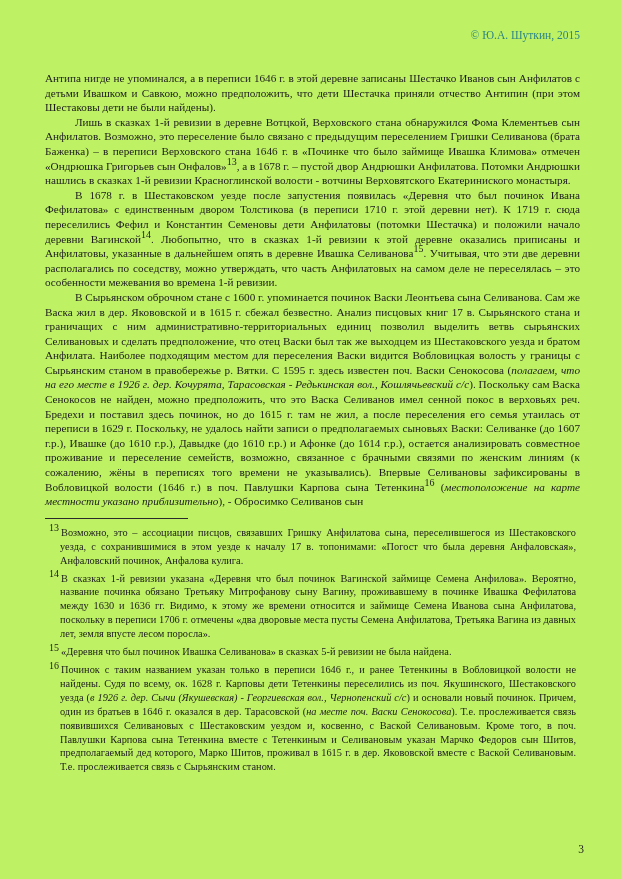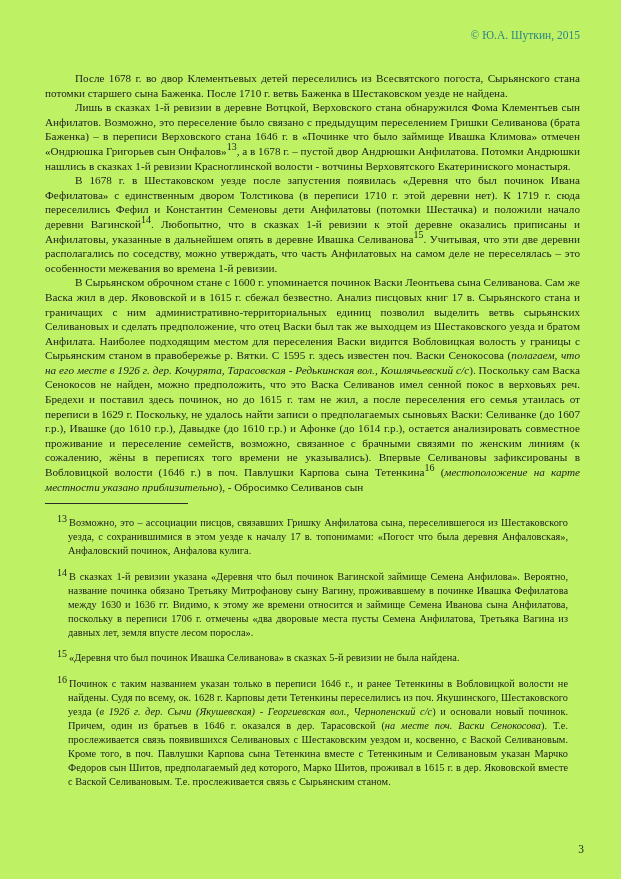--- a/index.html
+++ b/index.html
@@ -40,40 +40,40 @@
     border-top: 1.8px solid #2a2a2a;
     width: 143px;
     margin: 9px 0 7px 0;
   }
   .footnotes {
     text-align: justify;
     font-size: 10.35px;
     line-height: 13.9px;
   }
   p.footnote {
-    margin: 12px;
+    margin: 4px;
     padding-left: 11px;
     text-indent: -11px;
   }
   .fn-num { margin-right: 2px; }
   .page-number {
     position: absolute;
     right: 37px;
     bottom: 24px;
     font-size: 11.5px;
   }
 </style>
 </head>
 <body>
 
 <div class="page" style="color: rgb(28, 28, 28);">
   <div class="copyright" style="color: rgb(46, 133, 133);">© Ю.А. Шуткин, 2015</div>
 
   <div class="body-text">
-      <p class="para indent"><span>После 1678 г. во двор Клементьевых детей переселились из Всесвятского погоста, Сырьянского стана потомки старшего сына Баженка. После 1710 г. ветвь Баженка в Шестаковском уезде не найдена.</span></p>
+      <p class="para"><span>Антипа нигде не упоминался, а в переписи 1646 г. в этой деревне записаны Шестачко Иванов сын Анфилатов с детьми Ивашком и Савкою, можно предположить, что дети Шестачка приняли отчество Антипин (при этом Шестаковы дети не были найдены).</span></p>
       <p class="para indent"><span>Лишь в сказках 1-й ревизии в деревне Вотцкой, Верховского стана обнаружился Фома Клементьев сын Анфилатов. Возможно, это переселение было связано с предыдущим переселением Гришки Селиванова (брата Баженка) – в переписи Верховского стана 1646 г. в «Починке что было займище Ивашка Климова» отмечен «Ондрюшка Григорьев сын Онфалов»</span><sup>13</sup><span>, а в 1678 г. – пустой двор Андрюшки Анфилатова. Потомки Андрюшки нашлись в сказках 1-й ревизии Красноглинской волости - вотчины Верховятского Екатериниского монастыря.</span></p>
       <p class="para indent"><span>В 1678 г. в Шестаковском уезде после запустения появилась «Деревня что был починок Ивана Фефилатова» с единственным двором Толстикова (в переписи 1710 г. этой деревни нет). К 1719 г. сюда переселились Фефил и Константин Семеновы дети Анфилатовы (потомки Шестачка) и положили начало деревни Вагинской</span><sup>14</sup><span>. Любопытно, что в сказках 1-й ревизии к этой деревне оказались приписаны и Анфилатовы, указанные в дальнейшем опять в деревне Ивашка Селиванова</span><sup>15</sup><span>. Учитывая, что эти две деревни располагались по соседству, можно утверждать, что часть Анфилатовых на самом деле не переселялась – это особенности межевания во времена 1-й ревизии.</span></p>
       <p class="para indent"><span>В Сырьянском оброчном стане с 1600 г. упоминается починок Васки Леонтьева сына Селиванова. Сам же Васка жил в дер. Якововской и в 1615 г. сбежал безвестно. Анализ писцовых книг 17 в. Сырьянского стана и граничащих с ним административно-территориальных единиц позволил выделить ветвь сырьянских Селивановых и сделать предположение, что отец Васки был так же выходцем из Шестаковского уезда и братом Анфилата. Наиболее подходящим местом для переселения Васки видится Вобловицкая волость у границы с Сырьянским станом в правобережье р. Вятки. С 1595 г. здесь известен поч. Васки Сенокосова (</span><em>полагаем, что на его месте в 1926 г. дер. Кочурята, Тарасовская - Редькинская вол., Кошлячьевский с/с</em><span>). Поскольку сам Васка Сенокосов не найден, можно предположить, что это Васка Селиванов имел сенной покос в верховьях реч. Бредехи и поставил здесь починок, но до 1615 г. там не жил, а после переселения его семья утаилась от переписи в 1629 г. Поскольку, не удалось найти записи о предполагаемых сыновьях Васки: Селиванке (до 1607 г.р.), Ивашке (до 1610 г.р.), Давыдке (до 1610 г.р.) и Афонке (до 1614 г.р.), остается анализировать совместное проживание и переселение семейств, возможно, связанное с брачными связями по женским линиям (к сожалению, жёны в переписях того времени не указывались). Впервые Селивановы зафиксированы в Вобловицкой волости (1646 г.) в поч. Павлушки Карпова сына Тетенкина</span><sup>16</sup><span> (</span><em>местоположение на карте местности указано приблизительно</em><span>), - Обросимко Селиванов сын</span></p>
     </div>
 
   <hr class="fn-sep">
 
   <div class="footnotes">
       <p class="footnote"><sup class="fn-num">13</sup><span>Возможно, это – ассоциации писцов, связавших Гришку Анфилатова сына, переселившегося из Шестаковского уезда, с сохранившимися в этом уезде к началу 17 в. топонимами: «Погост что была деревня Анфаловская», Анфаловский починок, Анфалова кулига.</span></p>
       <p class="footnote"><sup class="fn-num">14</sup><span>В сказках 1-й ревизии указана «Деревня что был починок Вагинской займище Семена Анфилова». Вероятно, название починка обязано Третьяку Митрофанову сыну Вагину, проживавшему в починке Ивашка Фефилатова между 1630 и 1636 гг. Видимо, к этому же времени относится и займище Семена Иванова сына Анфилатова, поскольку в переписи 1706 г. отмечены «два дворовые места пусты Семена Анфилатова, Третьяка Вагина из давных лет, земля впусте лесом поросла».</span></p>

